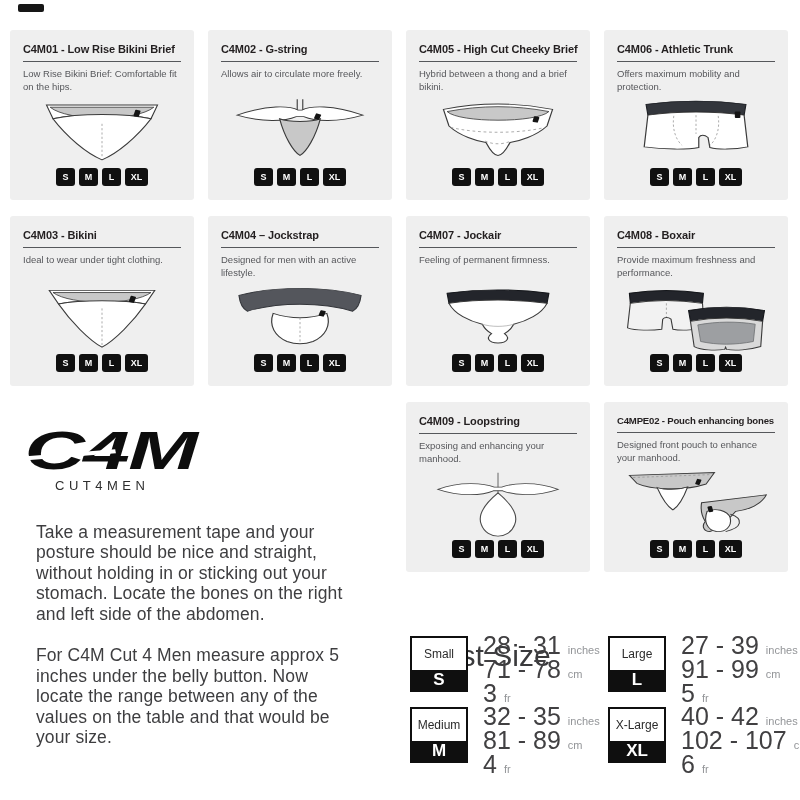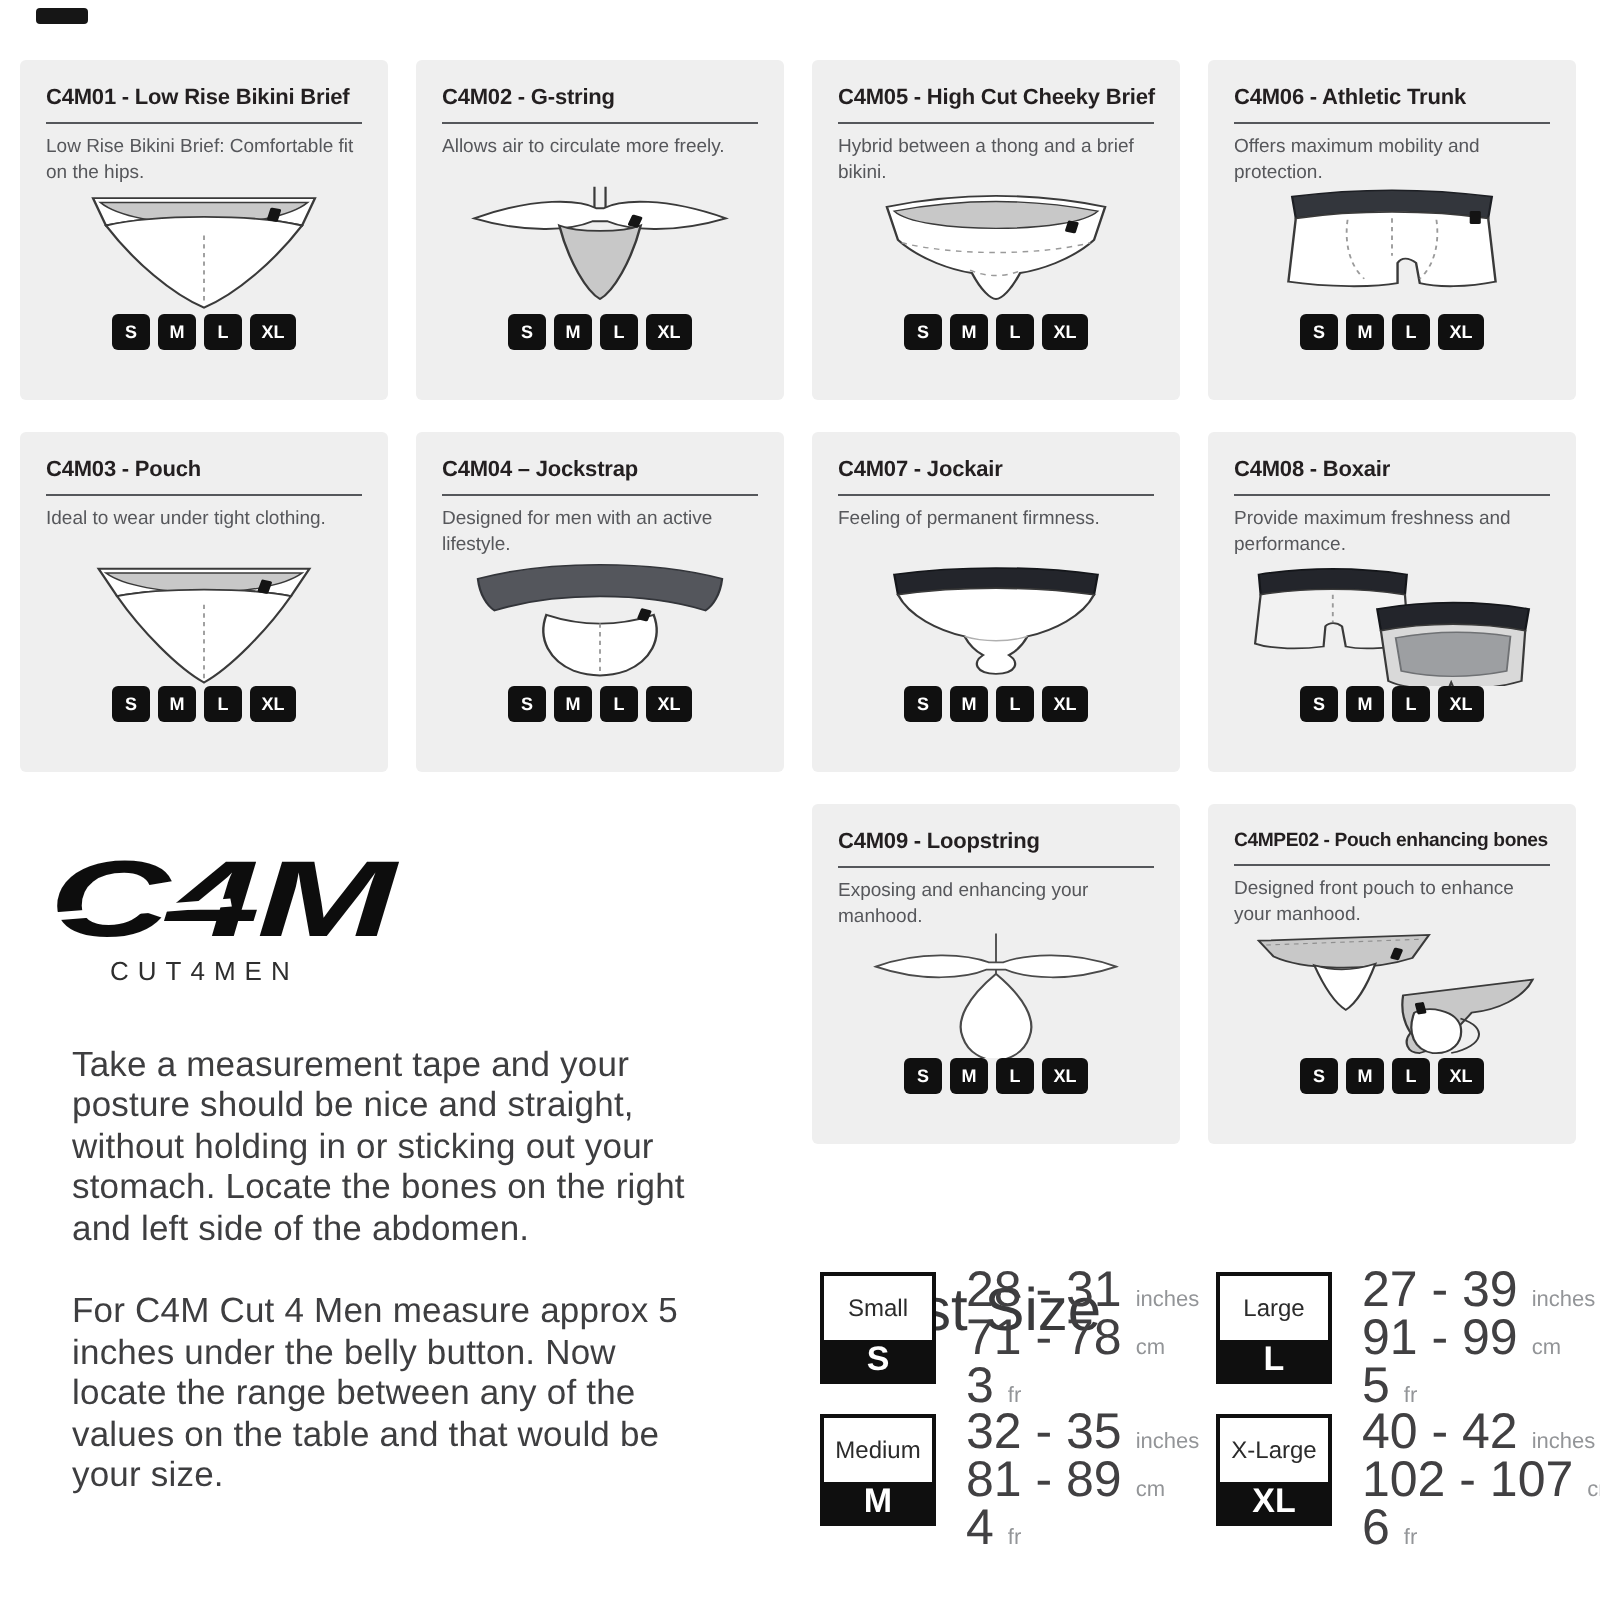--- a/index.html
+++ b/index.html
@@ -3,21 +3,21 @@
 <meta charset="utf-8">
 <style>
   html,body { margin:0; padding:0; background:#ffffff; }
   body { font-family:"Liberation Sans", sans-serif; }
   .page { position:relative; width:800px; height:800px; background:#ffffff; overflow:hidden; }
 
   .corner-mark { position:absolute; left:18px; top:4px; width:26px; height:8px; background:#161616; border-radius:2px; }
 
   
   .card { position:absolute; width:184px; height:170px; background:#efefef; border-radius:3px;
-          box-sizing:border-box; padding:13px 13px 23px; display:flex; flex-direction:column; }
+          box-sizing:border-box; padding:13px 13px 12px; display:flex; flex-direction:column; }
   .card-title { font-size:11px; font-weight:bold; color:#231f20; white-space:nowrap; letter-spacing:-0.1px; }
   .card-title.t-sm { font-size:9.6px; letter-spacing:-0.2px; }
   .card-divider { border-bottom:1px solid #55575b; margin:6px 0 6px; }
   .card-desc { font-size:9.5px; line-height:1.32; color:#56575b; min-height:25px; }
   .card-art { flex:1; display:flex; align-items:center; justify-content:center; overflow:hidden; }
   .card-art svg { display:block; }
   .card-sizes { display:flex; justify-content:center; gap:4px; padding-bottom:2px; }
   .size-badge { width:19px; height:18px; background:#101010; color:#ffffff; font-size:9px; font-weight:bold;
                 display:flex; align-items:center; justify-content:center; border-radius:3px; }
   .size-badge.xl { width:23px; }
@@ -190,21 +190,21 @@
     </div>
     <div class="card-sizes">
       <span class="size-badge">S</span>
       <span class="size-badge">M</span>
       <span class="size-badge">L</span>
       <span class="size-badge xl">XL</span>
     </div>
   </div>
 
   <div class="card" style="left:10px;top:216px">
-    <div class="card-title">C4M03 - Pouch</div>
+    <div class="card-title">C4M03 - Bikini</div>
     <div class="card-divider"></div>
     <div class="card-desc">Ideal to wear under tight clothing.</div>
     <div class="card-art">
       <svg viewBox="0 0 160 100" width="148" height="72" preserveAspectRatio="none">
           <use href="#sym-thong"></use>
         </svg>
     </div>
     <div class="card-sizes">
       <span class="size-badge">S</span>
       <span class="size-badge">M</span>

